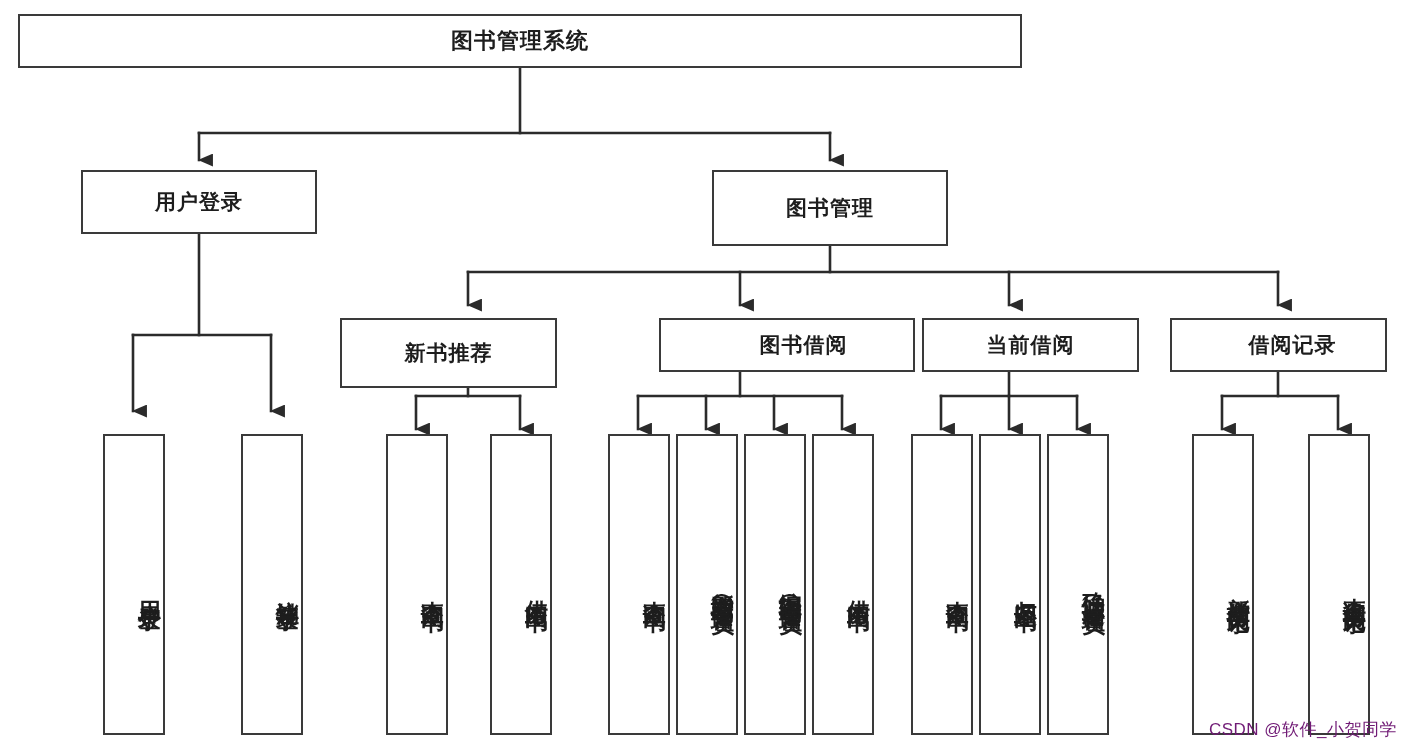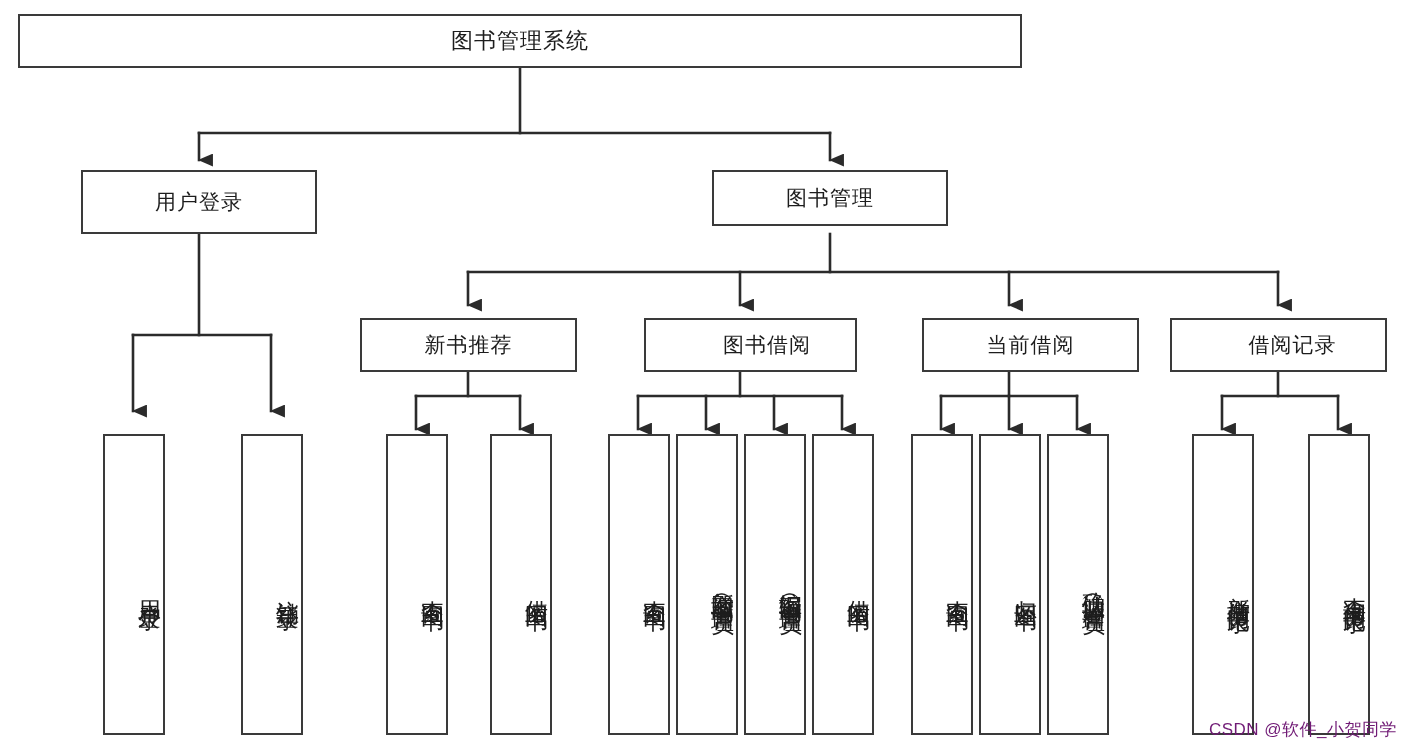--- a/index.html
+++ b/index.html
@@ -28,20 +28,21 @@
   }
   .node {
     position: absolute;
     box-sizing: border-box;
     background: #ffffff;
     border: 2px solid #3a3a3a;
     display: flex;
     align-items: center;
     justify-content: center;
     color: #1d1d1d;
+    font-weight: bold;
   }
   .node.h-node {
     font-size: 21px;
     letter-spacing: 1px;
     line-height: 1.1;
   }
   .node.root-node {
     font-size: 22px;
     letter-spacing: 1px;
   }
@@ -134,29 +135,29 @@
   </svg>
 
   <div class="node root-node" style="left:18px; top:14px; width:1004px; height:54px;">
     <span>图书管理系统</span>
   </div>
 
   <div class="node h-node" style="left:81px; top:170px; width:236px; height:64px;">
     <span>用户登录</span>
   </div>
 
-  <div class="node h-node" style="left:712px; top:170px; width:236px; height:56px;">
+  <div class="node h-node" style="left:712px; top:170px; width:236px; height:76px;">
     <span>图书管理</span>
   </div>
 
-  <div class="node h-node" style="left:360px; top:318px; width:217px; height:54px;">
+  <div class="node h-node" style="left:340px; top:318px; width:217px; height:70px;">
     <span>新书推荐</span>
   </div>
 
-  <div class="node h-node" style="left:644px; top:318px; width:213px; height:54px;padding-left:33px;">
+  <div class="node h-node" style="left:659px; top:318px; width:256px; height:54px;padding-left:33px;">
     <span>图书借阅</span>
   </div>
 
   <div class="node h-node" style="left:922px; top:318px; width:217px; height:54px;">
     <span>当前借阅</span>
   </div>
 
   <div class="node h-node" style="left:1170px; top:318px; width:217px; height:54px;padding-left:28px;">
     <span>借阅记录</span>
   </div>

